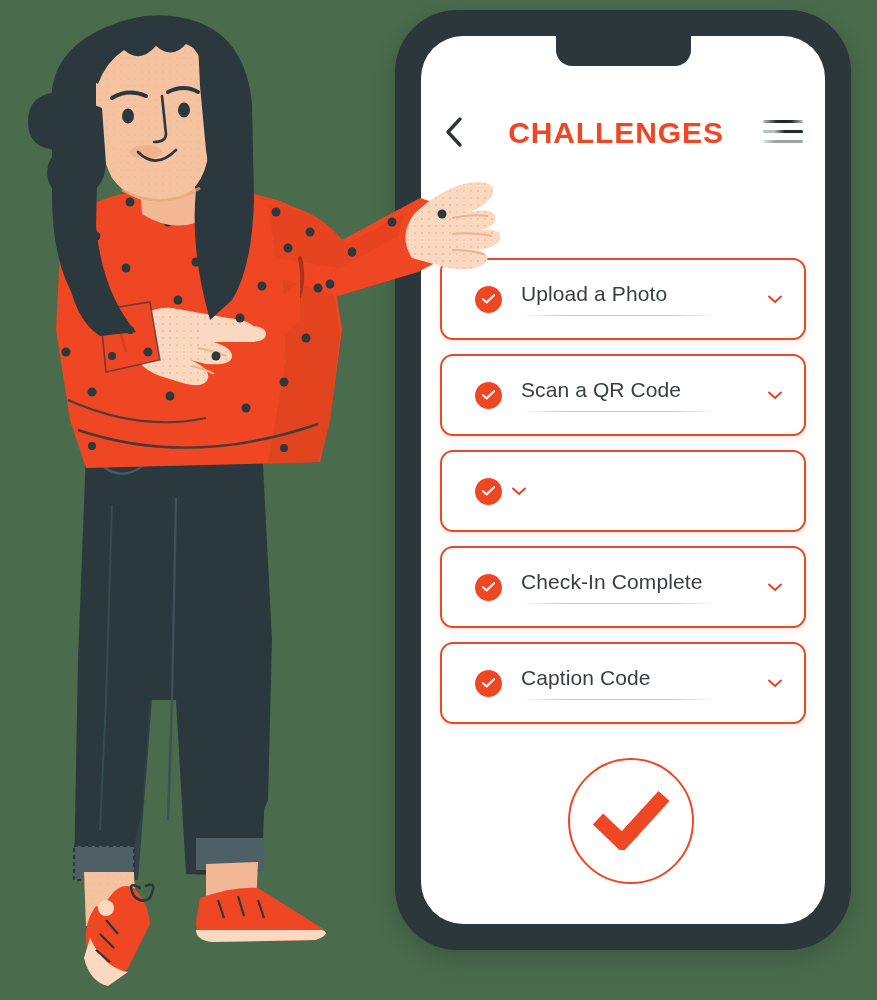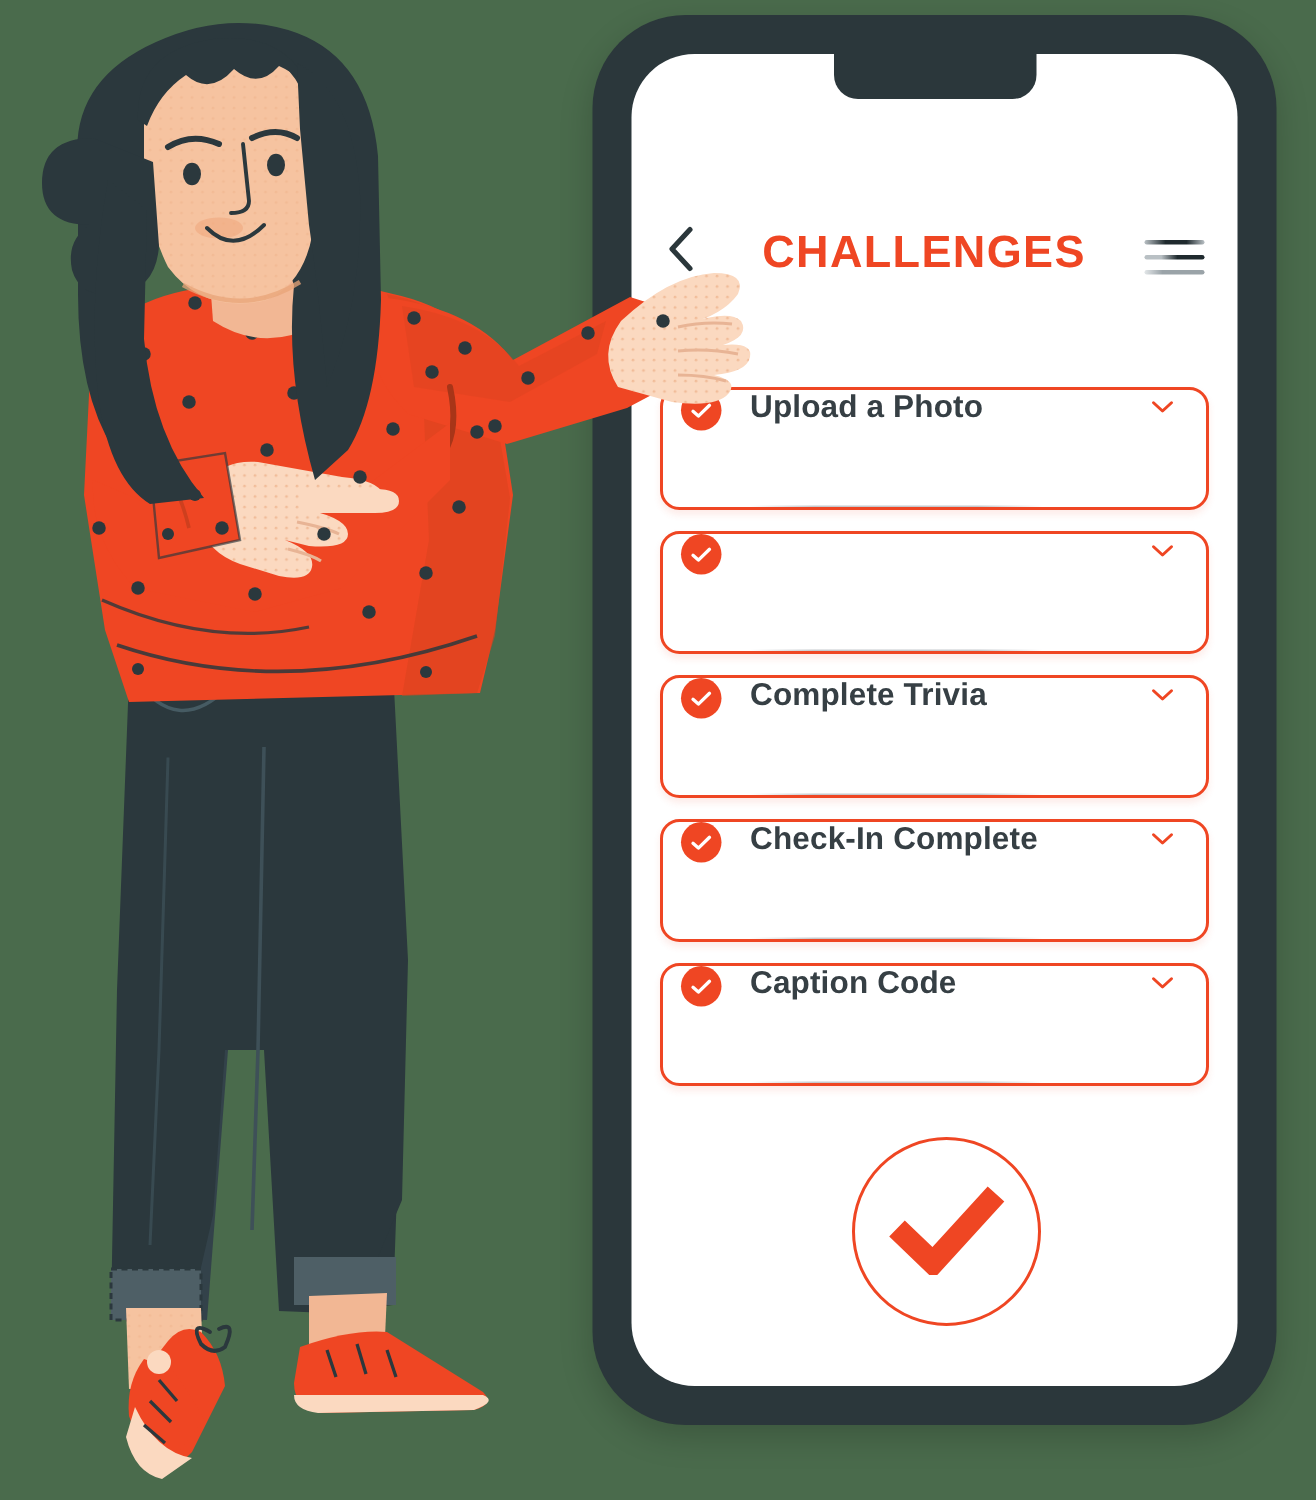--- a/index.html
+++ b/index.html
@@ -58,21 +58,21 @@
   }
 
   
   #app-header {
     position: absolute;
     left: 0;
     top: 80px;
     width: 404px;
     height: 70px;
     display: flex;
-    align-items: flex-end;
+    align-items: flex-start;
     box-sizing: border-box;
     padding: 0 22px 0 22px;
   }
   #back-button {
     width: 30px;
     height: 36px;
     display: flex;
     align-items: center;
     justify-content: flex-start;
     cursor: pointer;
@@ -117,25 +117,25 @@
   }
   .challenge-card {
     position: relative;
     box-sizing: border-box;
     height: 82px;
     margin-bottom: 14px;
     background: #ffffff;
     border: 2px solid #ef4623;
     border-radius: 13px;
     display: flex;
-    padding-left: 12px;
+    align-items: center;
+    padding-left: 33px;
     padding-right: 18px;
     cursor: pointer;
     box-shadow: 0 3px 5px rgba(239,70,35,0.10);
-    font-weight: bold;
   }
   .check-badge {
     flex: 0 0 auto;
     width: 27px;
     height: 27px;
     border-radius: 50%;
     background: #ef4623;
     display: flex;
     align-items: center;
     justify-content: center;
@@ -244,37 +244,34 @@
             </svg>
           </div>
         </div>
         <div class="challenge-card">
           <div class="check-badge">
             <svg width="15" height="12" viewBox="0 0 15 12">
               <polyline points="2,6.2 5.6,9.4 13,2.2" fill="none" stroke="#ffffff" stroke-width="2.2" stroke-linecap="round" stroke-linejoin="round"></polyline>
             </svg>
           </div>
           <div class="card-text-wrap">
+            <div class="card-label">Scan a QR Code</div>
             <div class="card-underline"></div>
           </div>
           <div class="card-chevron">
             <svg width="16" height="10" viewBox="0 0 16 10">
               <polyline points="2,2.5 8,8 14,2.5" fill="none" stroke="#ef4623" stroke-width="2" stroke-linecap="round" stroke-linejoin="round"></polyline>
             </svg>
           </div>
         </div>
         <div class="challenge-card">
           <div class="check-badge">
             <svg width="15" height="12" viewBox="0 0 15 12">
               <polyline points="2,6.2 5.6,9.4 13,2.2" fill="none" stroke="#ffffff" stroke-width="2.2" stroke-linecap="round" stroke-linejoin="round"></polyline>
             </svg>
-          </div>
-          <div class="card-text-wrap">
-            <div class="card-label">Complete Trivia</div>
-            <div class="card-underline"></div>
           </div>
           <div class="card-chevron">
             <svg width="16" height="10" viewBox="0 0 16 10">
               <polyline points="2,2.5 8,8 14,2.5" fill="none" stroke="#ef4623" stroke-width="2" stroke-linecap="round" stroke-linejoin="round"></polyline>
             </svg>
           </div>
         </div>
         <div class="challenge-card">
           <div class="check-badge">
             <svg width="15" height="12" viewBox="0 0 15 12">

